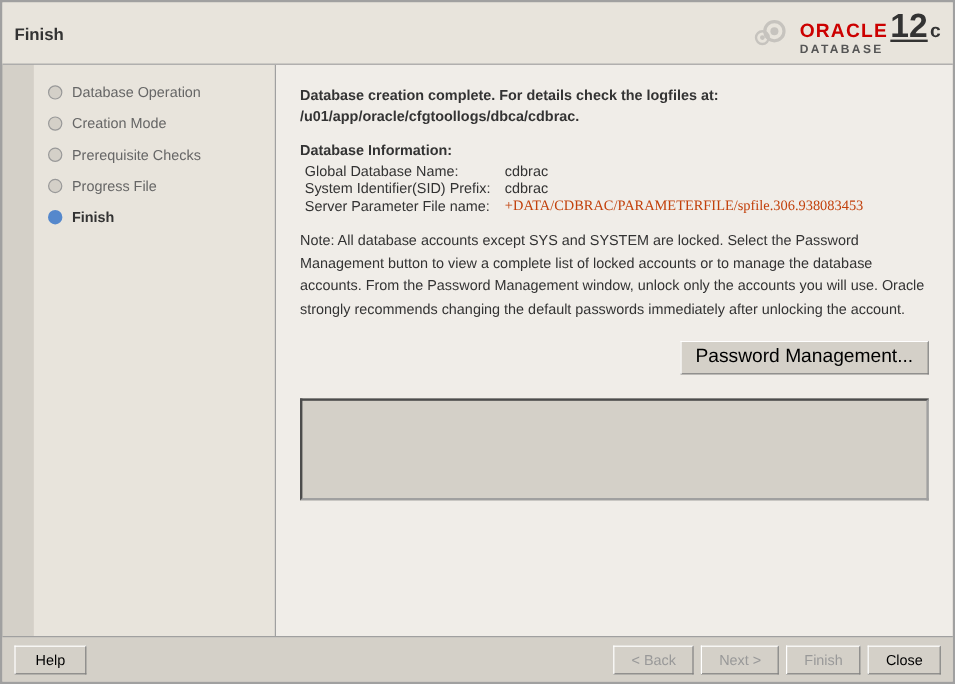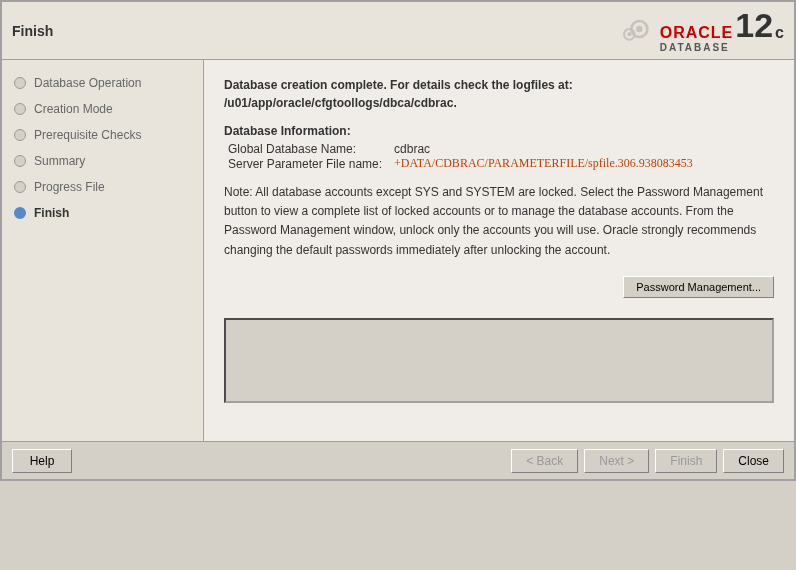--- a/index.html
+++ b/index.html
@@ -7,21 +7,21 @@
       font-family: 'Arial', sans-serif;
       font-size: 12px;
       background: #d4d0c8;
       width: 796px;
       height: 570px;
       overflow: hidden;
     }
 
     .window {
       width: 796px;
-      height: 481px;
+      height: 570px;
       background: #d4d0c8;
       border: 2px solid #a0a0a0;
       display: flex;
       flex-direction: column;
     }
 
     .title-bar {
       background: #e8e4dc;
       border-bottom: 1px solid #a0a0a0;
       padding: 6px 10px;
@@ -73,20 +73,21 @@
       font-weight: bold;
       color: #555;
       letter-spacing: 2px;
       text-align: center;
     }
 
     .main-content {
       display: flex;
       flex: 1;
       overflow: hidden;
+      margin-left: 26px;
     }
 
     .sidebar {
       width: 202px;
       background: #e8e4dc;
       border-right: 1px solid #a0a0a0;
       padding: 10px 0;
       display: flex;
       flex-direction: column;
       gap: 0;
@@ -145,21 +146,21 @@
       justify-content: flex-end;
       margin-top: 4px;
     }
 
     .password-btn {
       background: #d4d0c8;
       border: 1px solid #808080;
       border-top-color: #ffffff;
       border-left-color: #ffffff;
       padding: 4px 12px;
-      font-size: 11px;
+      font-size: 16px;
       cursor: pointer;
       color: #000;
     }
 
     .bottom-bar {
       background: #d4d0c8;
       border-top: 1px solid #a0a0a0;
       padding: 6px 10px;
       display: flex;
       justify-content: space-between;
@@ -236,21 +237,21 @@
           <circle cx="35" cy="22" r="12" fill="none" stroke="#888" stroke-width="4"></circle>
           <circle cx="35" cy="22" r="5" fill="#888"></circle>
 
           <circle cx="20" cy="30" r="8" fill="none" stroke="#888" stroke-width="3"></circle>
           <circle cx="20" cy="30" r="3" fill="#888"></circle>
         </g>
       </svg>
       <div class="oracle-brand">
         <div style="display:flex; align-items:flex-end; gap:2px;">
           <span class="oracle-text">ORACLE</span>
-          <span style="font-size:34px; font-weight:bold; color:#333; line-height:1;">12</span>
+          <span style="font-size:28px; font-weight:bold; color:#333; line-height:1;text-decoration:underline;">12</span>
             <sup style="font-size:16px; font-weight:bold; color:#333;">c</sup>
         </div>
         <span class="oracle-database">DATABASE</span>
       </div>
     </div>
   </div>
 
   <div class="main-content">
 
     <div class="sidebar">
@@ -258,24 +259,20 @@
         <span class="step-circle-inactive"></span>
         <span>Database Operation</span>
       </div>
       <div class="sidebar-item">
         <span class="step-circle-inactive"></span>
         <span>Creation Mode</span>
       </div>
       <div class="sidebar-item">
         <span class="step-circle-inactive"></span>
         <span>Prerequisite Checks</span>
-      </div>
-      <div class="sidebar-item">
-        <span class="step-circle-inactive"></span>
-        <span>Summary</span>
       </div>
       <div class="sidebar-item">
         <span class="step-circle-inactive"></span>
         <span>Progress File</span>
       </div>
       <div class="sidebar-item active">
         <span class="step-circle-active"></span>
         <span>Finish</span>
       </div>
     </div>
@@ -288,20 +285,24 @@
 
       <div class="db-info-section">
         <div class="db-info-title">Database Information:</div>
         <table style="border-collapse:collapse; margin-left:4px; font-size:12px;">
           <tbody>
               <tr>
             <td style="padding-right:12px; color:#333;">Global Database Name:</td>
             <td style="color:#333;">cdbrac</td>
           </tr>
           <tr>
+            <td style="padding-right:12px; color:#333;">System Identifier(SID) Prefix:</td>
+            <td style="color:#333;">cdbrac</td>
+          </tr>
+          <tr>
             <td style="padding-right:12px; color:#333;">Server Parameter File name:</td>
             <td style="color:#c2410c;font-family:Liberation Serif, serif;">+DATA/CDBRAC/PARAMETERFILE/spfile.306.938083453</td>
           </tr>
         </tbody>
           </table>
       </div>
 
       <div class="note-text">Note: All database accounts except SYS and SYSTEM are locked. Select the Password Management button to view a complete list of locked accounts or to manage the database accounts. From the Password Management window, unlock only the accounts you will use. Oracle strongly recommends changing the default passwords immediately after unlocking the account.</div>
 
       <div class="password-btn-area">

